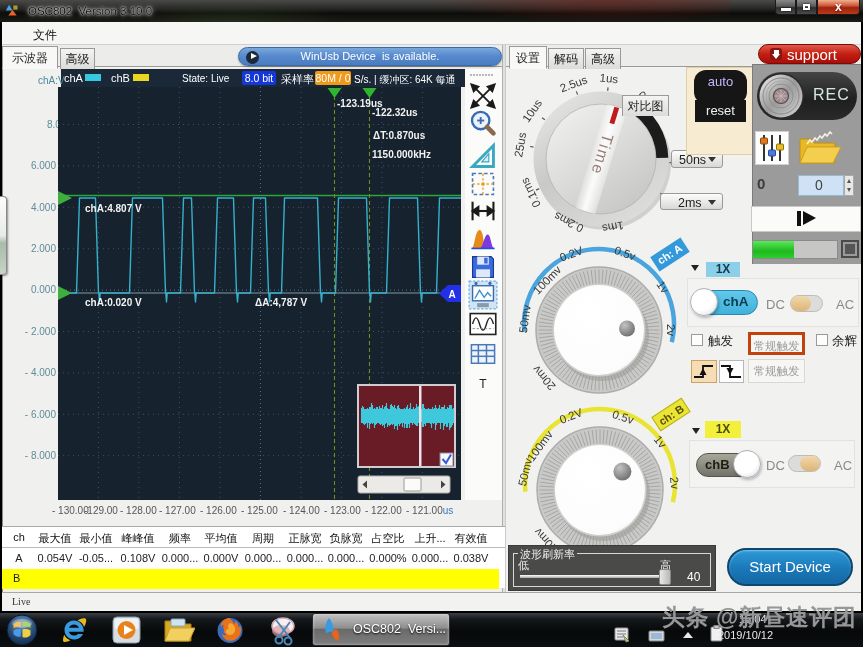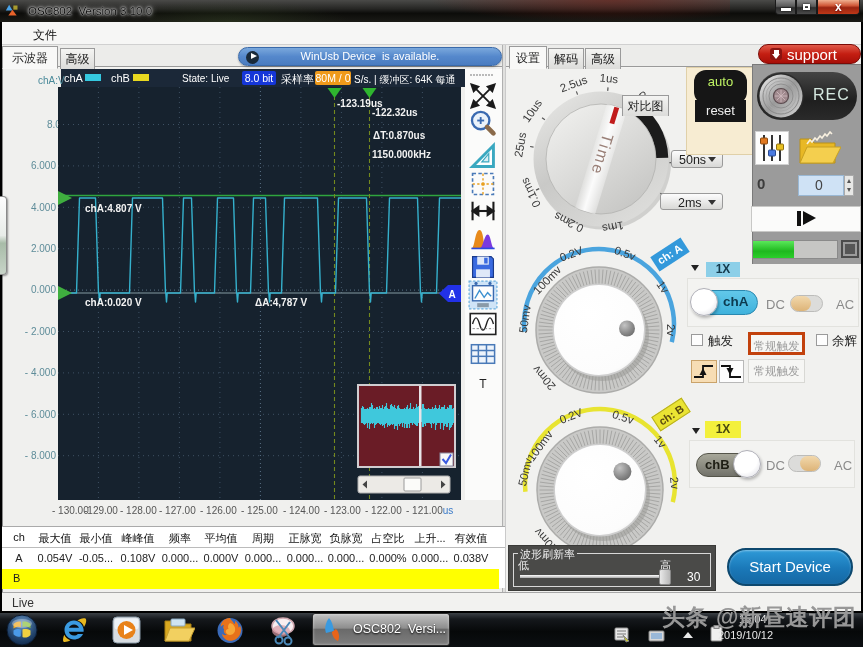--- a/index.html
+++ b/index.html
@@ -391,21 +391,21 @@
   <div class="combo" style="left:671px;top:150px;width:52px;height:18px;">
       <span style="position:absolute;left:7px;top:2px;">50ns</span>
       <span class="arr"></span>
     </div>
   <div class="combo" style="left:660px;top:193px;width:63px;height:17px;">
       <span style="position:absolute;left:17px;top:1.5px;">2ms</span>
       <span class="arr"></span>
     </div>
 
   <div class="abs" style="left:686px;top:67px;width:71px;height:88px;background:#f7ecd2;border:1px solid #e0d0a8;"></div>
-  <div class="abs" style="left:694px;top:70px;width:53px;height:34px;background:#161616;color:#bef264;font-size:13px;text-align:center;line-height:24px;border-radius:12px;">auto</div>
+  <div class="abs" style="left:694px;top:70px;width:53px;height:34px;background:#161616;color:#c4b5fd;font-size:13px;text-align:center;line-height:24px;border-radius:12px;">auto</div>
   <div class="abs" style="left:695px;top:100px;width:51px;height:22px;background:#161616;color:#f0f0f0;font-size:13px;text-align:center;line-height:22px;">reset</div>
 
   <div class="abs" style="left:752px;top:64px;width:109px;height:200px;background:#9b9b9b;border-left:1px solid #7a7a7a;border-top:1px solid #7a7a7a;"></div>
   <div class="abs" style="left:757px;top:72px;width:100px;height:48px;border-radius:24px;background:linear-gradient(180deg,#454545,#1f1f1f 60%,#2a2a2a);"></div>
   <svg class="abs" style="left:757px;top:72px;" width="100" height="48" viewBox="0 0 100 48">
     <circle cx="24" cy="24" r="23" fill="#2a2a2a"></circle>
     <circle cx="24" cy="24" r="21.5" fill="url(#recknob)"></circle>
     <circle cx="24" cy="24" r="18" fill="none" stroke="#8a8a8a" stroke-width="1"></circle>
     <circle cx="24" cy="24" r="15" fill="none" stroke="#a8a8a8" stroke-width="1"></circle>
     <circle cx="24" cy="24" r="12" fill="none" stroke="#909090" stroke-width="1"></circle>
@@ -496,21 +496,21 @@
   </div>
   <div class="abs" style="left:834px;top:458px;font-size:13px;color:#8a8a8a;">AC</div>
 
   <div class="abs" style="left:508px;top:545px;width:208px;height:46px;background:#4a4a48;border:1px solid #3a3a38;">
     <div class="abs" style="left:4px;top:7px;width:198px;height:34px;border:1px solid #d8d8d8;"></div>
     <div class="abs" style="left:9px;top:1px;background:#4a4a48;padding:0 2px;font-size:11px;color:#f0f0f0;">波形刷新率</div>
     <div class="abs" style="left:9px;top:12px;font-size:11px;color:#f0f0f0;">低</div>
     <div class="abs" style="left:151px;top:12px;font-size:11px;color:#f0f0f0;">高</div>
     <div class="abs" style="left:11px;top:29px;width:148px;height:3px;background:linear-gradient(180deg,#fff,#aaa);"></div>
     <div class="abs" style="left:150px;top:23px;width:12px;height:16px;background:linear-gradient(90deg,#e8e8e8,#b8b8b8);border:1px solid #888;border-radius:2px;"></div>
-    <div class="abs" style="left:178px;top:24px;font-size:12px;color:#fff;">30</div>
+    <div class="abs" style="left:178px;top:24px;font-size:12px;color:#fff;">40</div>
   </div>
 
   <div class="abs" style="left:727px;top:548px;width:126px;height:38px;border-radius:19px;background:linear-gradient(180deg,#2e9ad8 0%,#1a78b8 55%,#1568a4 100%);border:2px solid #0d486e;box-shadow:inset 0 1px 2px rgba(255,255,255,.4);">
     <div class="abs" style="left:0;top:8px;width:100%;text-align:center;color:#fff;font-size:15px;">Start Device</div>
   </div>
   <div id="mtable" class="abs">
     <div class="th" style="left:-4px;">ch</div>
     <div class="th" style="left:32px;">最大值</div>
     <div class="th" style="left:73px;">最小值</div>
     <div class="th" style="left:115px;">峰峰值</div>
@@ -533,21 +533,21 @@
     <div class="td" style="left:280px;">0.000...</div>
     <div class="td" style="left:321px;">0.000...</div>
     <div class="td" style="left:363px;">0.000%</div>
     <div class="td" style="left:405px;">0.000...</div>
     <div class="td" style="left:446px;">0.038V</div>
     <div class="abs" style="left:0;top:42px;width:497px;height:20px;background:#ffff00;">
       <div class="abs" style="left:11px;top:3px;font-size:11px;color:#222;">B</div>
     </div>
   </div>
   <div id="statusbar" class="abs">
-      <div class="abs" style="left:10px;top:3px;font-size:12px;color:#333;">Live</div>
+      <div class="abs" style="left:10px;top:3px;font-size:10px;color:#333;font-family:Liberation Serif, serif;">Live</div>
     </div>
   <div id="taskbar" class="abs"></div>
 
   <svg class="abs" style="left:6px;top:614px;" width="32" height="32" viewBox="0 0 32 32">
     <defs>
       <radialGradient id="orbg" cx="0.5" cy="0.3" r="0.8">
         <stop offset="0" stop-color="#6a98c8"></stop>
           <stop offset="0.6" stop-color="#24466e"></stop>
           <stop offset="1" stop-color="#0a2040"></stop>
       </radialGradient>

